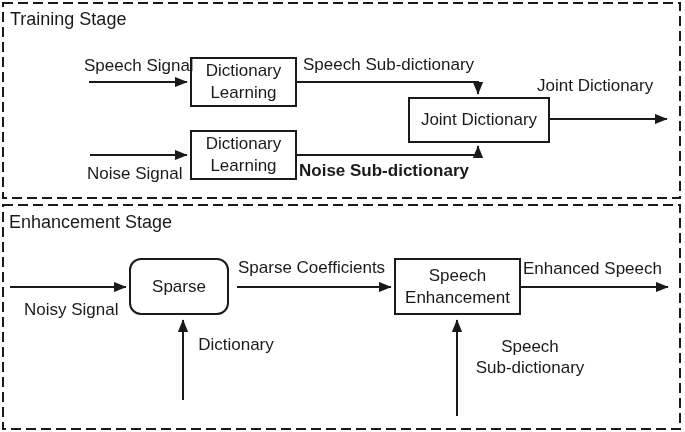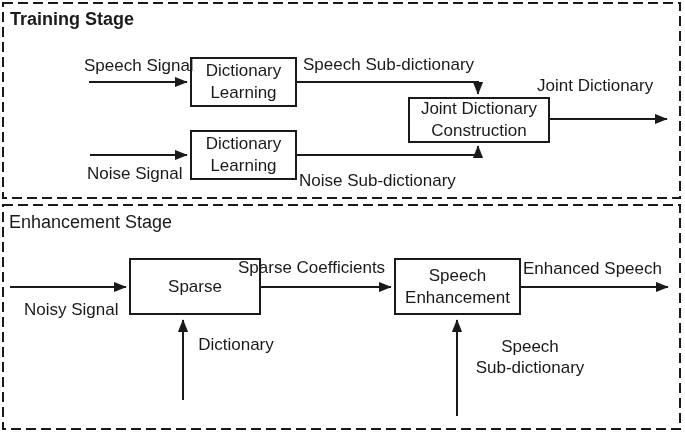--- a/index.html
+++ b/index.html
@@ -59,52 +59,51 @@
     <path d="M297,155 H478 V146" marker-end="url(#arrow)"></path>
     <path d="M550,119 H667" marker-end="url(#arrow)"></path>
 
     <path d="M10,287 H126" marker-end="url(#arrow)"></path>
     <path d="M237,287 H391" marker-end="url(#arrow)"></path>
     <path d="M521,287 H668" marker-end="url(#arrow)"></path>
     <path d="M183,400 V320" marker-end="url(#arrow)"></path>
     <path d="M457,416 V320" marker-end="url(#arrow)"></path>
   </svg>
 
-  <div class="stage-title" style="left:10px;top:9px;font-weight:bold;">Training Stage</div>
+  <div class="stage-title" style="left:10px;top:9px;">Training Stage</div>
   <div class="stage-title" style="left:9px;top:212px;">Enhancement Stage</div>
 
   <div class="box" style="left:190px;top:57px;width:107px;height:50px;">
     <span>Dictionary</span>
     <span>Learning</span>
   </div>
 
   <div class="box" style="left:190px;top:130px;width:107px;height:50px;">
     <span>Dictionary</span>
     <span>Learning</span>
   </div>
 
   <div class="box" style="left:408px;top:97px;width:142px;height:46px;">
     <span>Joint Dictionary</span>
-    <span>Construction</span>
   </div>
 
-  <div class="box" style="left:129px;top:258px;width:132px;height:57px;">
+  <div class="box" style="left:129px;top:258px;width:100px;height:57px;border-radius:12px;">
     <span>Sparse</span>
   </div>
 
   <div class="box" style="left:394px;top:258px;width:127px;height:57px;">
     <span>Speech</span>
     <span>Enhancement</span>
   </div>
 
   <div class="lbl" style="left:77px;top:56px;margin-left:7px;">Speech Signal</div>
   <div class="lbl" style="left:303px;top:55px;">Speech Sub-dictionary</div>
   <div class="lbl" style="left:537px;top:76px;">Joint Dictionary</div>
   <div class="lbl" style="left:87px;top:164px;">Noise Signal</div>
-  <div class="lbl" style="left:299px;top:171px;">Noise Sub-dictionary</div>
+  <div class="lbl" style="left:299px;top:161px;font-weight:bold;">Noise Sub-dictionary</div>
 
   <div class="lbl" style="left:24px;top:260px;margin-top:40px;">Noisy Signal</div>
   <div class="lbl" style="left:238px;top:258px;">Sparse Coefficients</div>
   <div class="lbl" style="left:523px;top:259px;">Enhanced Speech</div>
 
   <div class="lbl2" style="left:171px;top:334px;width:130px;">
     <div>Dictionary</div>
   </div>
 
   <div class="lbl2" style="left:455px;top:336px;width:150px;">

